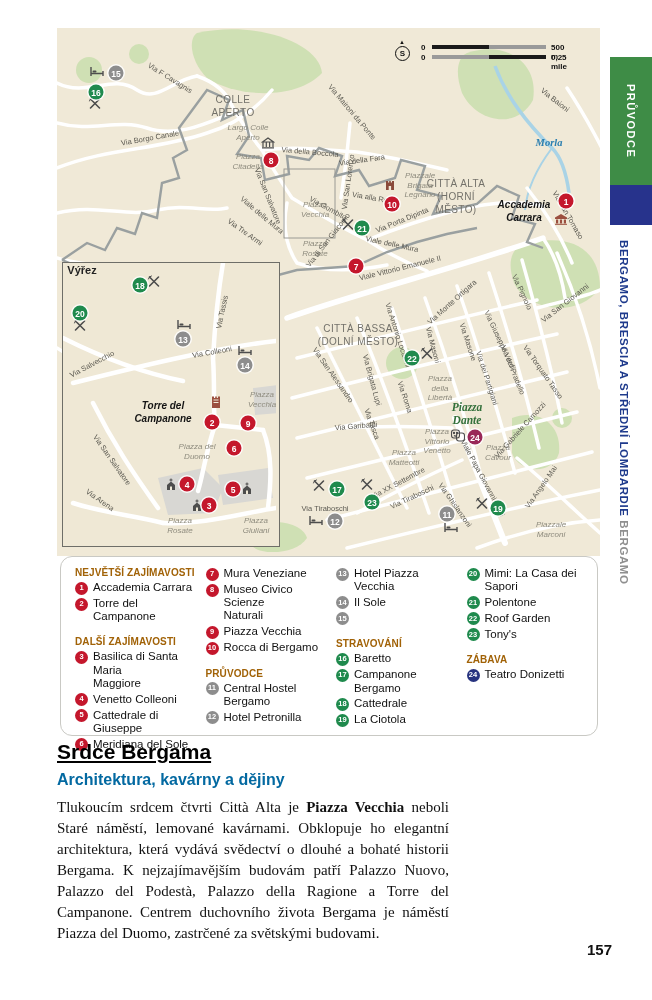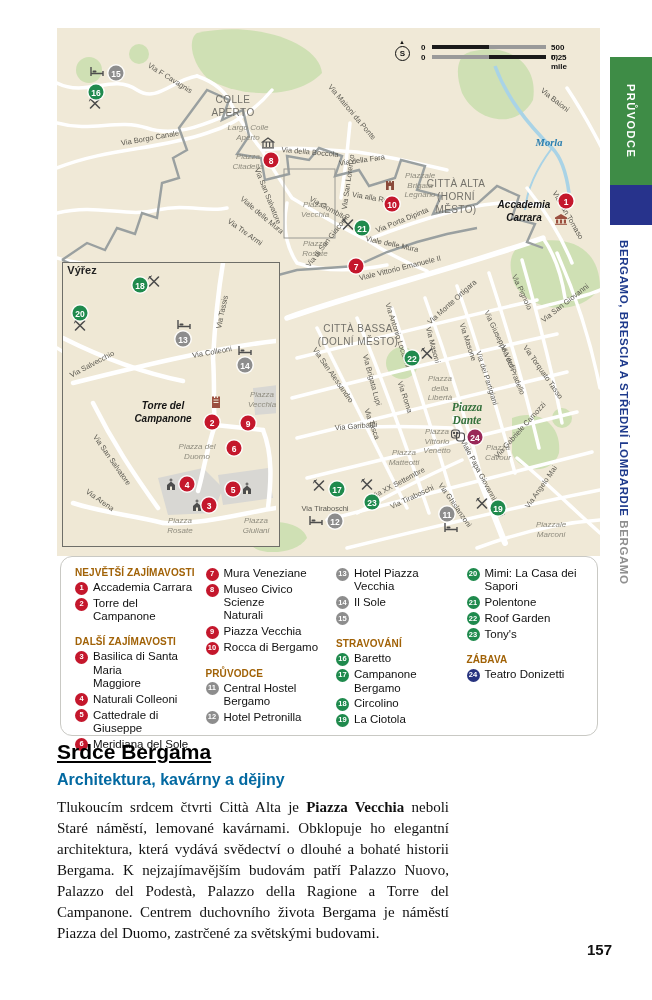--- a/index.html
+++ b/index.html
@@ -444,21 +444,21 @@
             <span class="ltext">Torre del Campanone</span>
           </div>
           <div class="lhead mt">DALŠÍ ZAJÍMAVOSTI</div>
           <div class="lrow">
             <span class="lbadge" style="background: rgb(196, 23, 44);">3</span>
             <span class="ltext">Basilica di Santa Maria
 Maggiore</span>
           </div>
           <div class="lrow">
             <span class="lbadge" style="background: rgb(196, 23, 44);">4</span>
-            <span class="ltext">Naturali Colleoni</span>
+            <span class="ltext">Venetto Colleoni</span>
           </div>
           <div class="lrow">
             <span class="lbadge" style="background: rgb(196, 23, 44);">5</span>
             <span class="ltext">Cattedrale di Giuseppe</span>
           </div>
           <div class="lrow">
             <span class="lbadge" style="background: rgb(196, 23, 44);">6</span>
             <span class="ltext">Meridiana del Sole</span>
           </div>
         </div>
@@ -507,21 +507,21 @@
           <div class="lrow">
             <span class="lbadge" style="background: rgb(31, 138, 77);">16</span>
             <span class="ltext">Baretto</span>
           </div>
           <div class="lrow">
             <span class="lbadge" style="background: rgb(31, 138, 77);">17</span>
             <span class="ltext">Campanone Bergamo</span>
           </div>
           <div class="lrow">
             <span class="lbadge" style="background: rgb(31, 138, 77);">18</span>
-            <span class="ltext">Circolino</span>
+            <span class="ltext">Cattedrale</span>
           </div>
           <div class="lrow">
             <span class="lbadge" style="background: rgb(31, 138, 77);">19</span>
             <span class="ltext">La Ciotola</span>
           </div>
         </div>
         <div class="lcol">
           <div class="lrow">
             <span class="lbadge" style="background: rgb(31, 138, 77);">20</span>
             <span class="ltext">Mimi: La Casa dei

